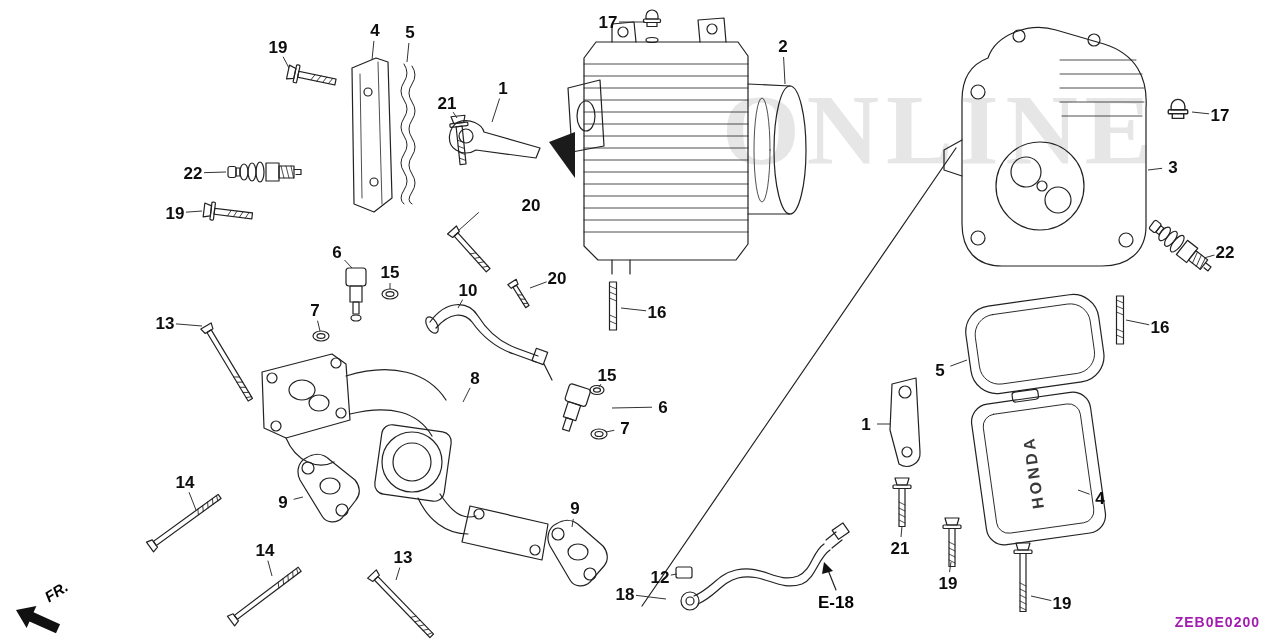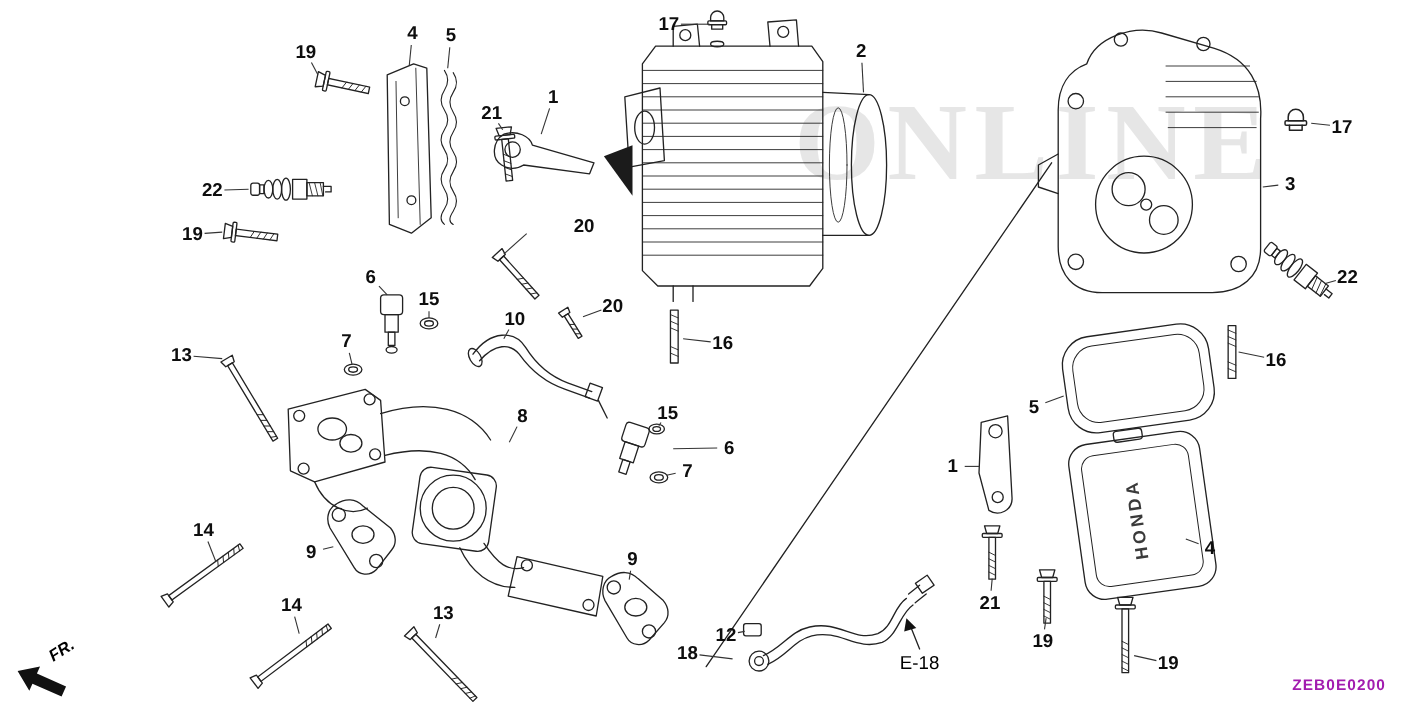--- a/index.html
+++ b/index.html
@@ -12,21 +12,21 @@
   .watermark-secondary{position:absolute;left:722px;top:72px;z-index:1;white-space:nowrap;
     font-family:"Liberation Serif",serif;font-weight:bold;font-size:100px;color:#e0e0e0;opacity:.8;
     letter-spacing:7px;}
   svg.art{position:absolute;left:0;top:0;z-index:2;}
   svg.leaders{position:absolute;left:0;top:0;z-index:3;}
   .callout-layer{position:absolute;inset:0;z-index:4;}
   .callout{position:absolute;transform:translate(-50%,-50%);font-size:17px;font-weight:bold;
     color:#0e0e0e;line-height:1;}
   .footer-code{position:absolute;right:20px;bottom:10px;z-index:5;font-size:14px;font-weight:bold;
     color:#a21caf;letter-spacing:1px;}
-  .section-ref{position:absolute;left:818px;top:593px;z-index:5;font-size:17px;font-weight:normal;color:#000;}
+  .section-ref{position:absolute;left:818px;top:593px;z-index:5;font-size:17px;font-weight:bold;color:#000;}
   .front-label{position:absolute;left:44px;top:583px;z-index:5;font-size:15px;font-weight:bold;
     font-style:italic;color:#000;transform:rotate(-33deg);}
 </style>
 </head>
 <body>
 
 <div class="stage">
 
   <div class="watermark-secondary">ONLINE</div>
 

